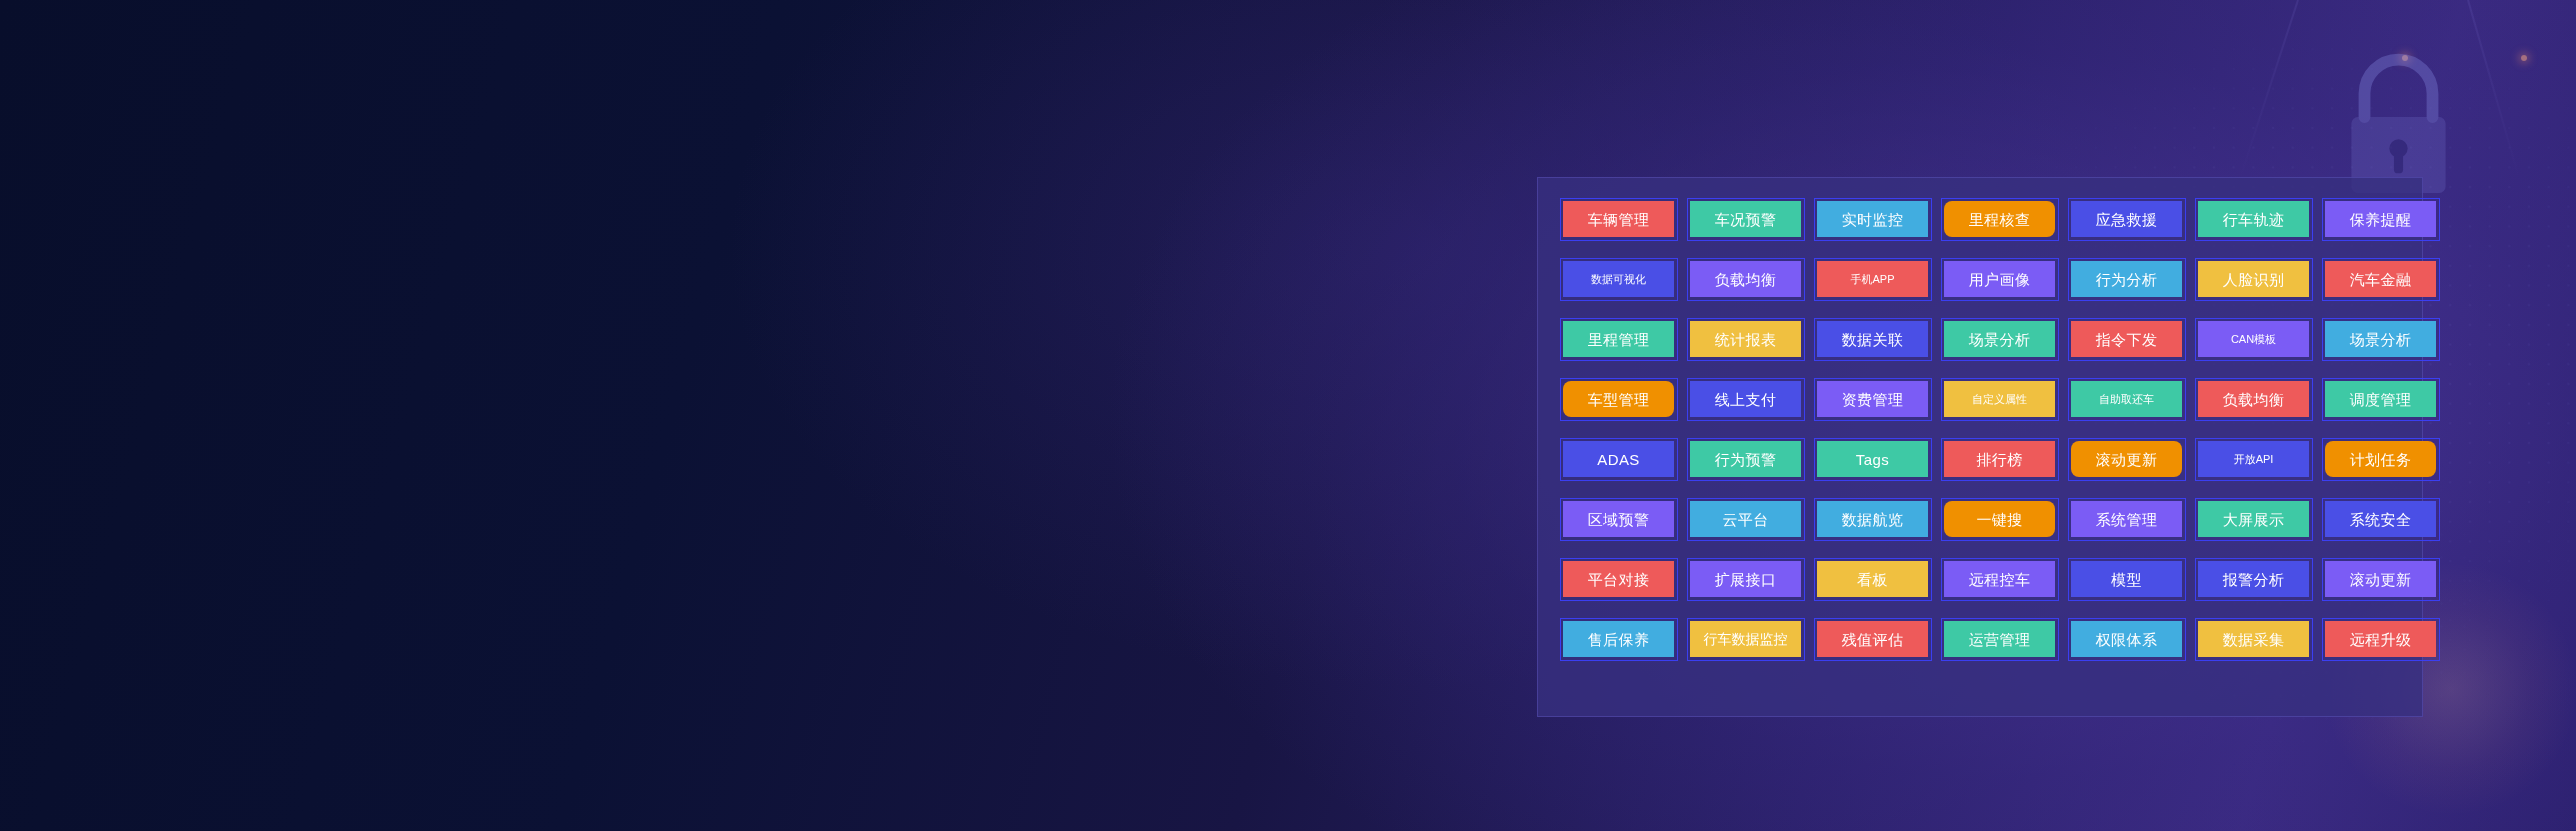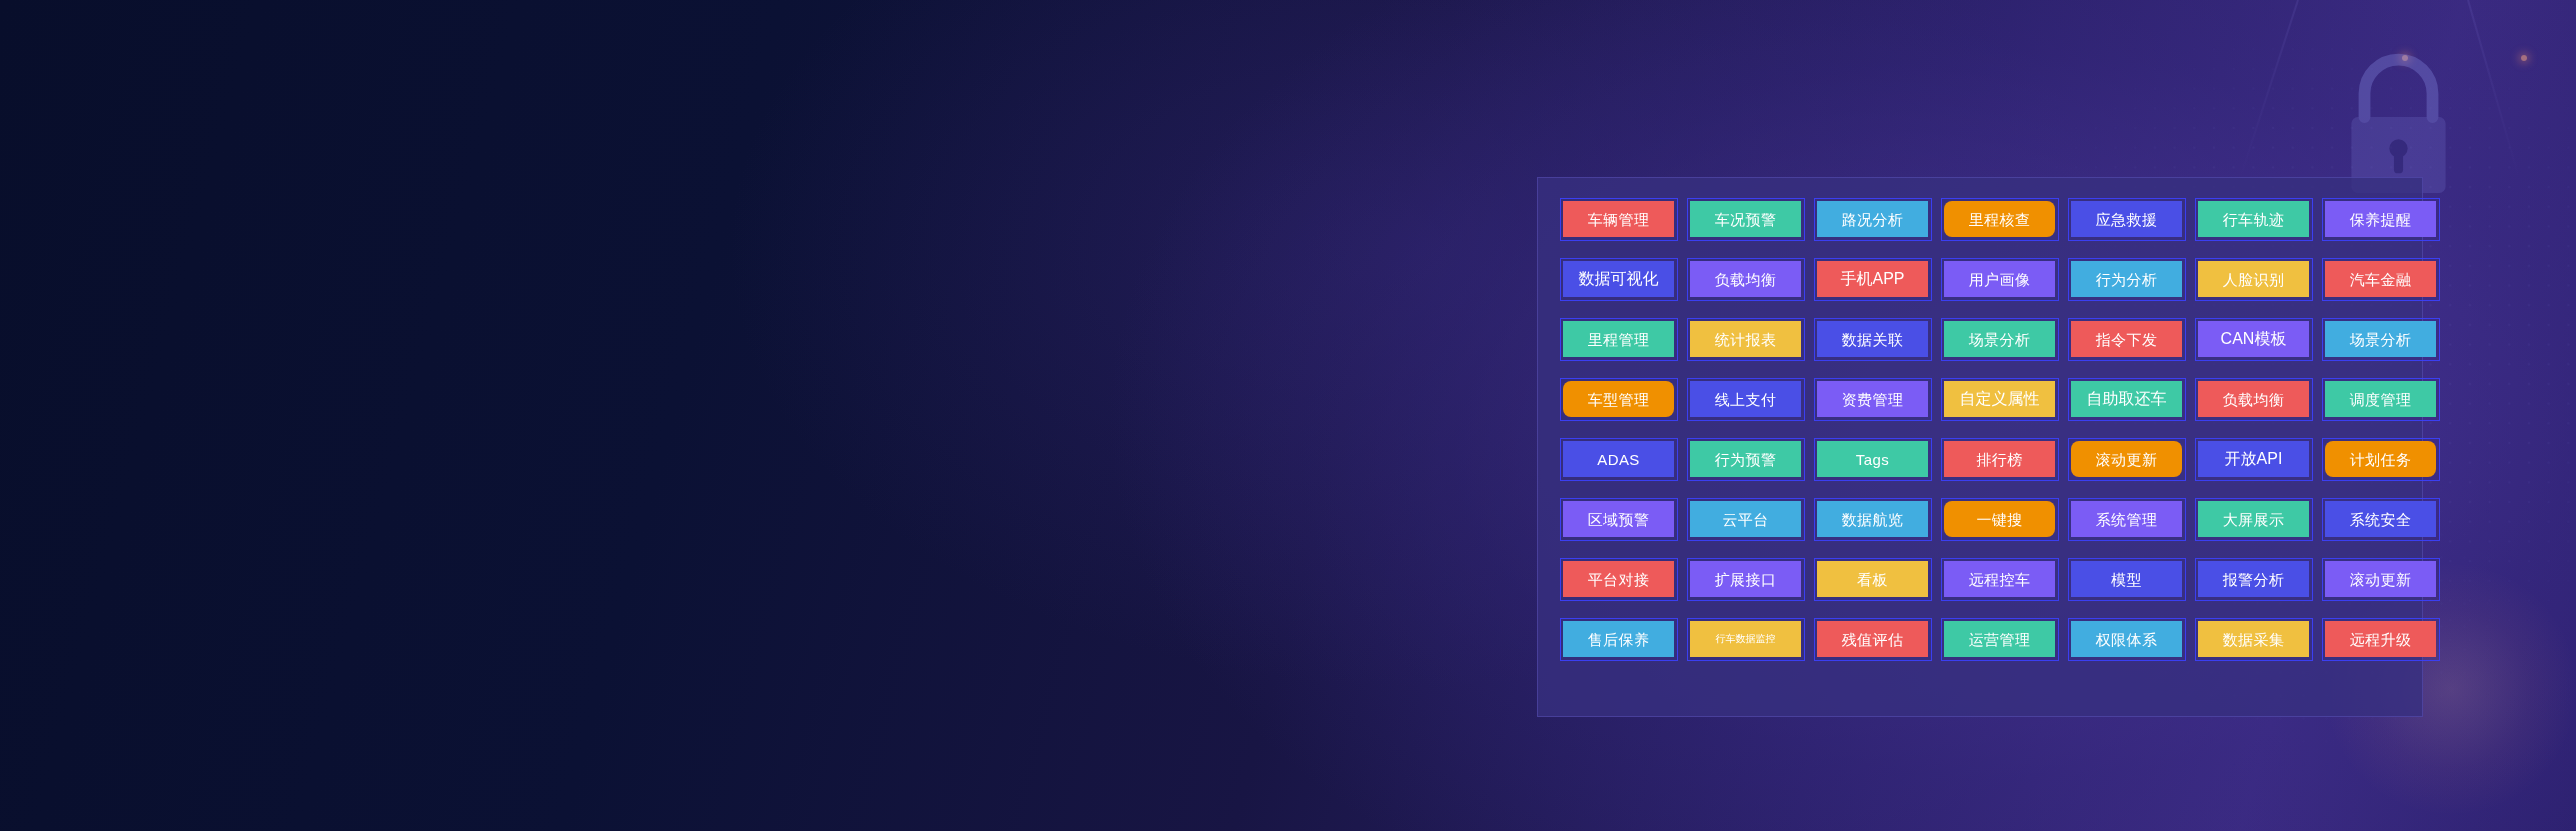--- a/index.html
+++ b/index.html
@@ -126,22 +126,22 @@
     overflow: hidden;
   }
   .tile-label {
     color: #ffffff;
     font-size: 15px;
     font-weight: 500;
     letter-spacing: 0.4px;
     white-space: nowrap;
     line-height: 1;
   }
-  .tile-label.small { font-size: 16px; letter-spacing: 0px; }
-  .tile-label.tiny  { font-size: 10px; letter-spacing: 0px; }
+  .tile-label.small { font-size: 11px; letter-spacing: 0px; }
+  .tile-label.tiny  { font-size: 14px; letter-spacing: 0px; }
 
   
   .c-red    { background: #ee5a5a; }
   .c-teal   { background: #3ec9a5; }
   .c-sky    { background: #41ade0; }
   .c-orange { background: #f09000; border-radius: 8px; }
   .c-blue   { background: #4a4fe6; }
   .c-violet { background: #7b5cf5; text-align: right; }
   .c-gold   { background: #f0c040; }
 </style>
@@ -176,21 +176,21 @@
             <span class="tile-label">车辆管理</span>
           </div>
         </div>
         <div class="tile w1">
           <div class="tile-inner c-teal">
             <span class="tile-label">车况预警</span>
           </div>
         </div>
         <div class="tile w1">
           <div class="tile-inner c-sky">
-            <span class="tile-label">路况分析</span>
+            <span class="tile-label">实时监控</span>
           </div>
         </div>
         <div class="tile w1">
           <div class="tile-inner c-orange">
             <span class="tile-label">里程核查</span>
           </div>
         </div>
         <div class="tile w1">
           <div class="tile-inner c-blue">
             <span class="tile-label">应急救援</span>

